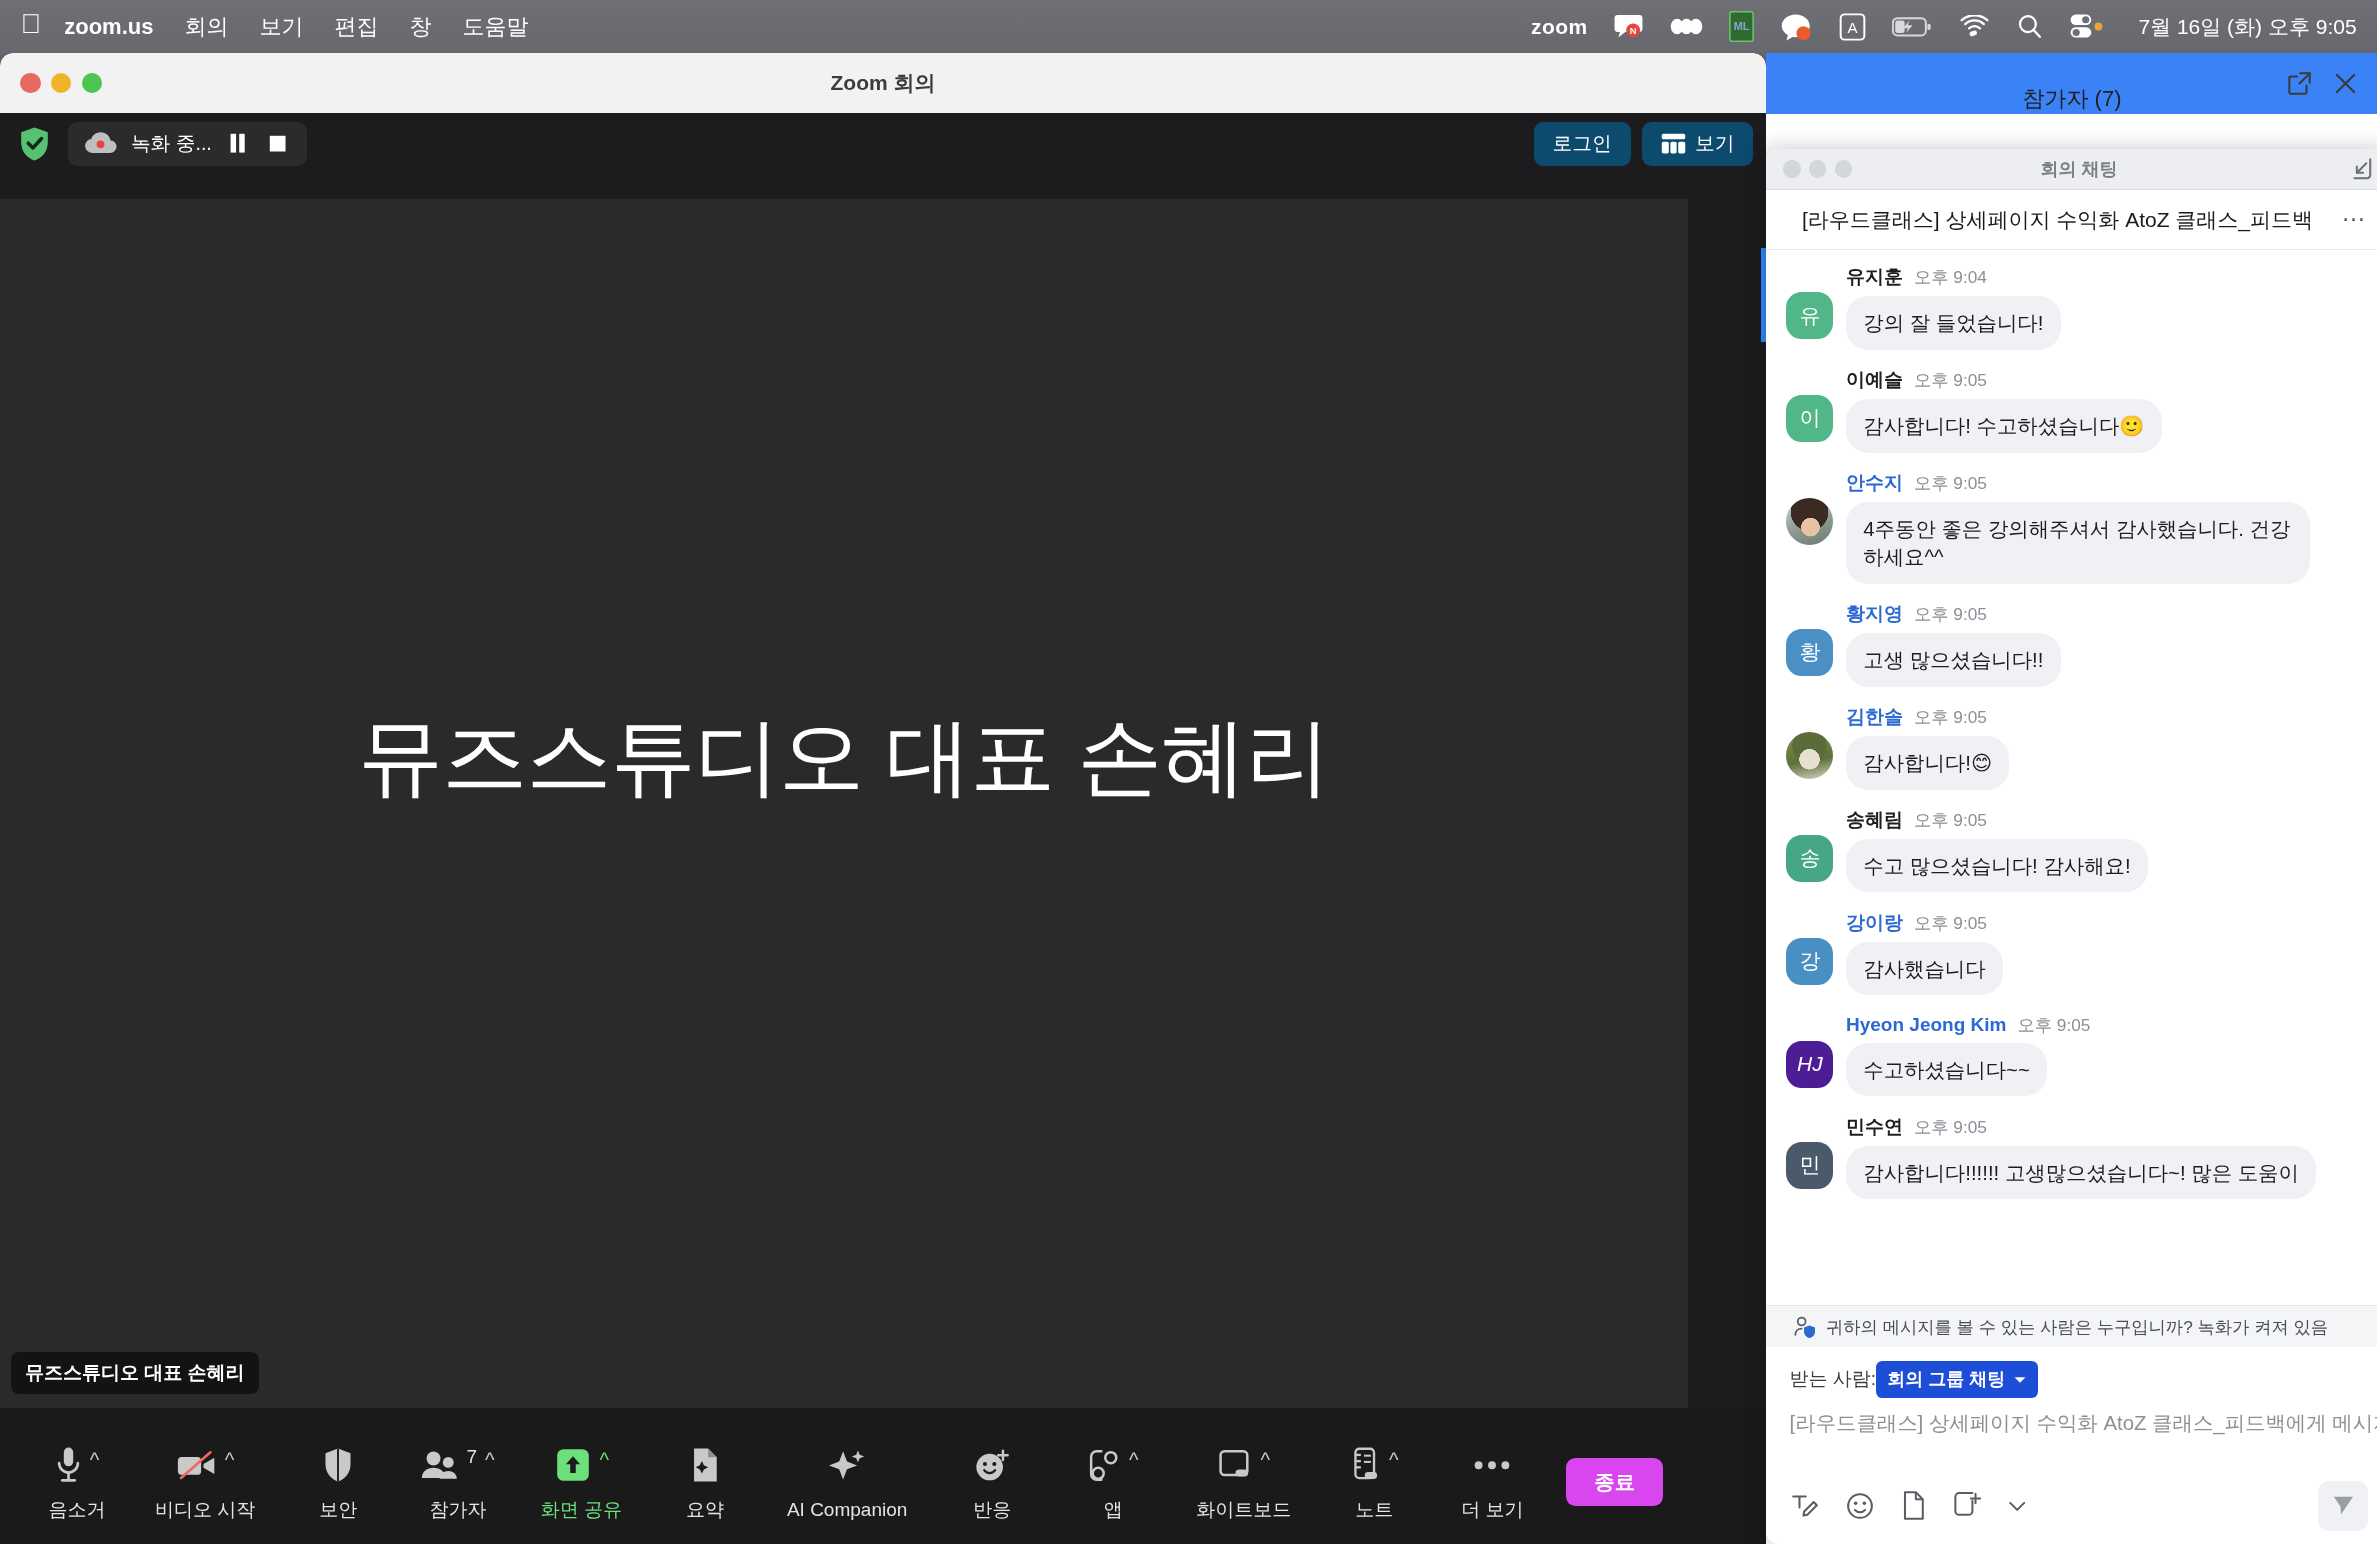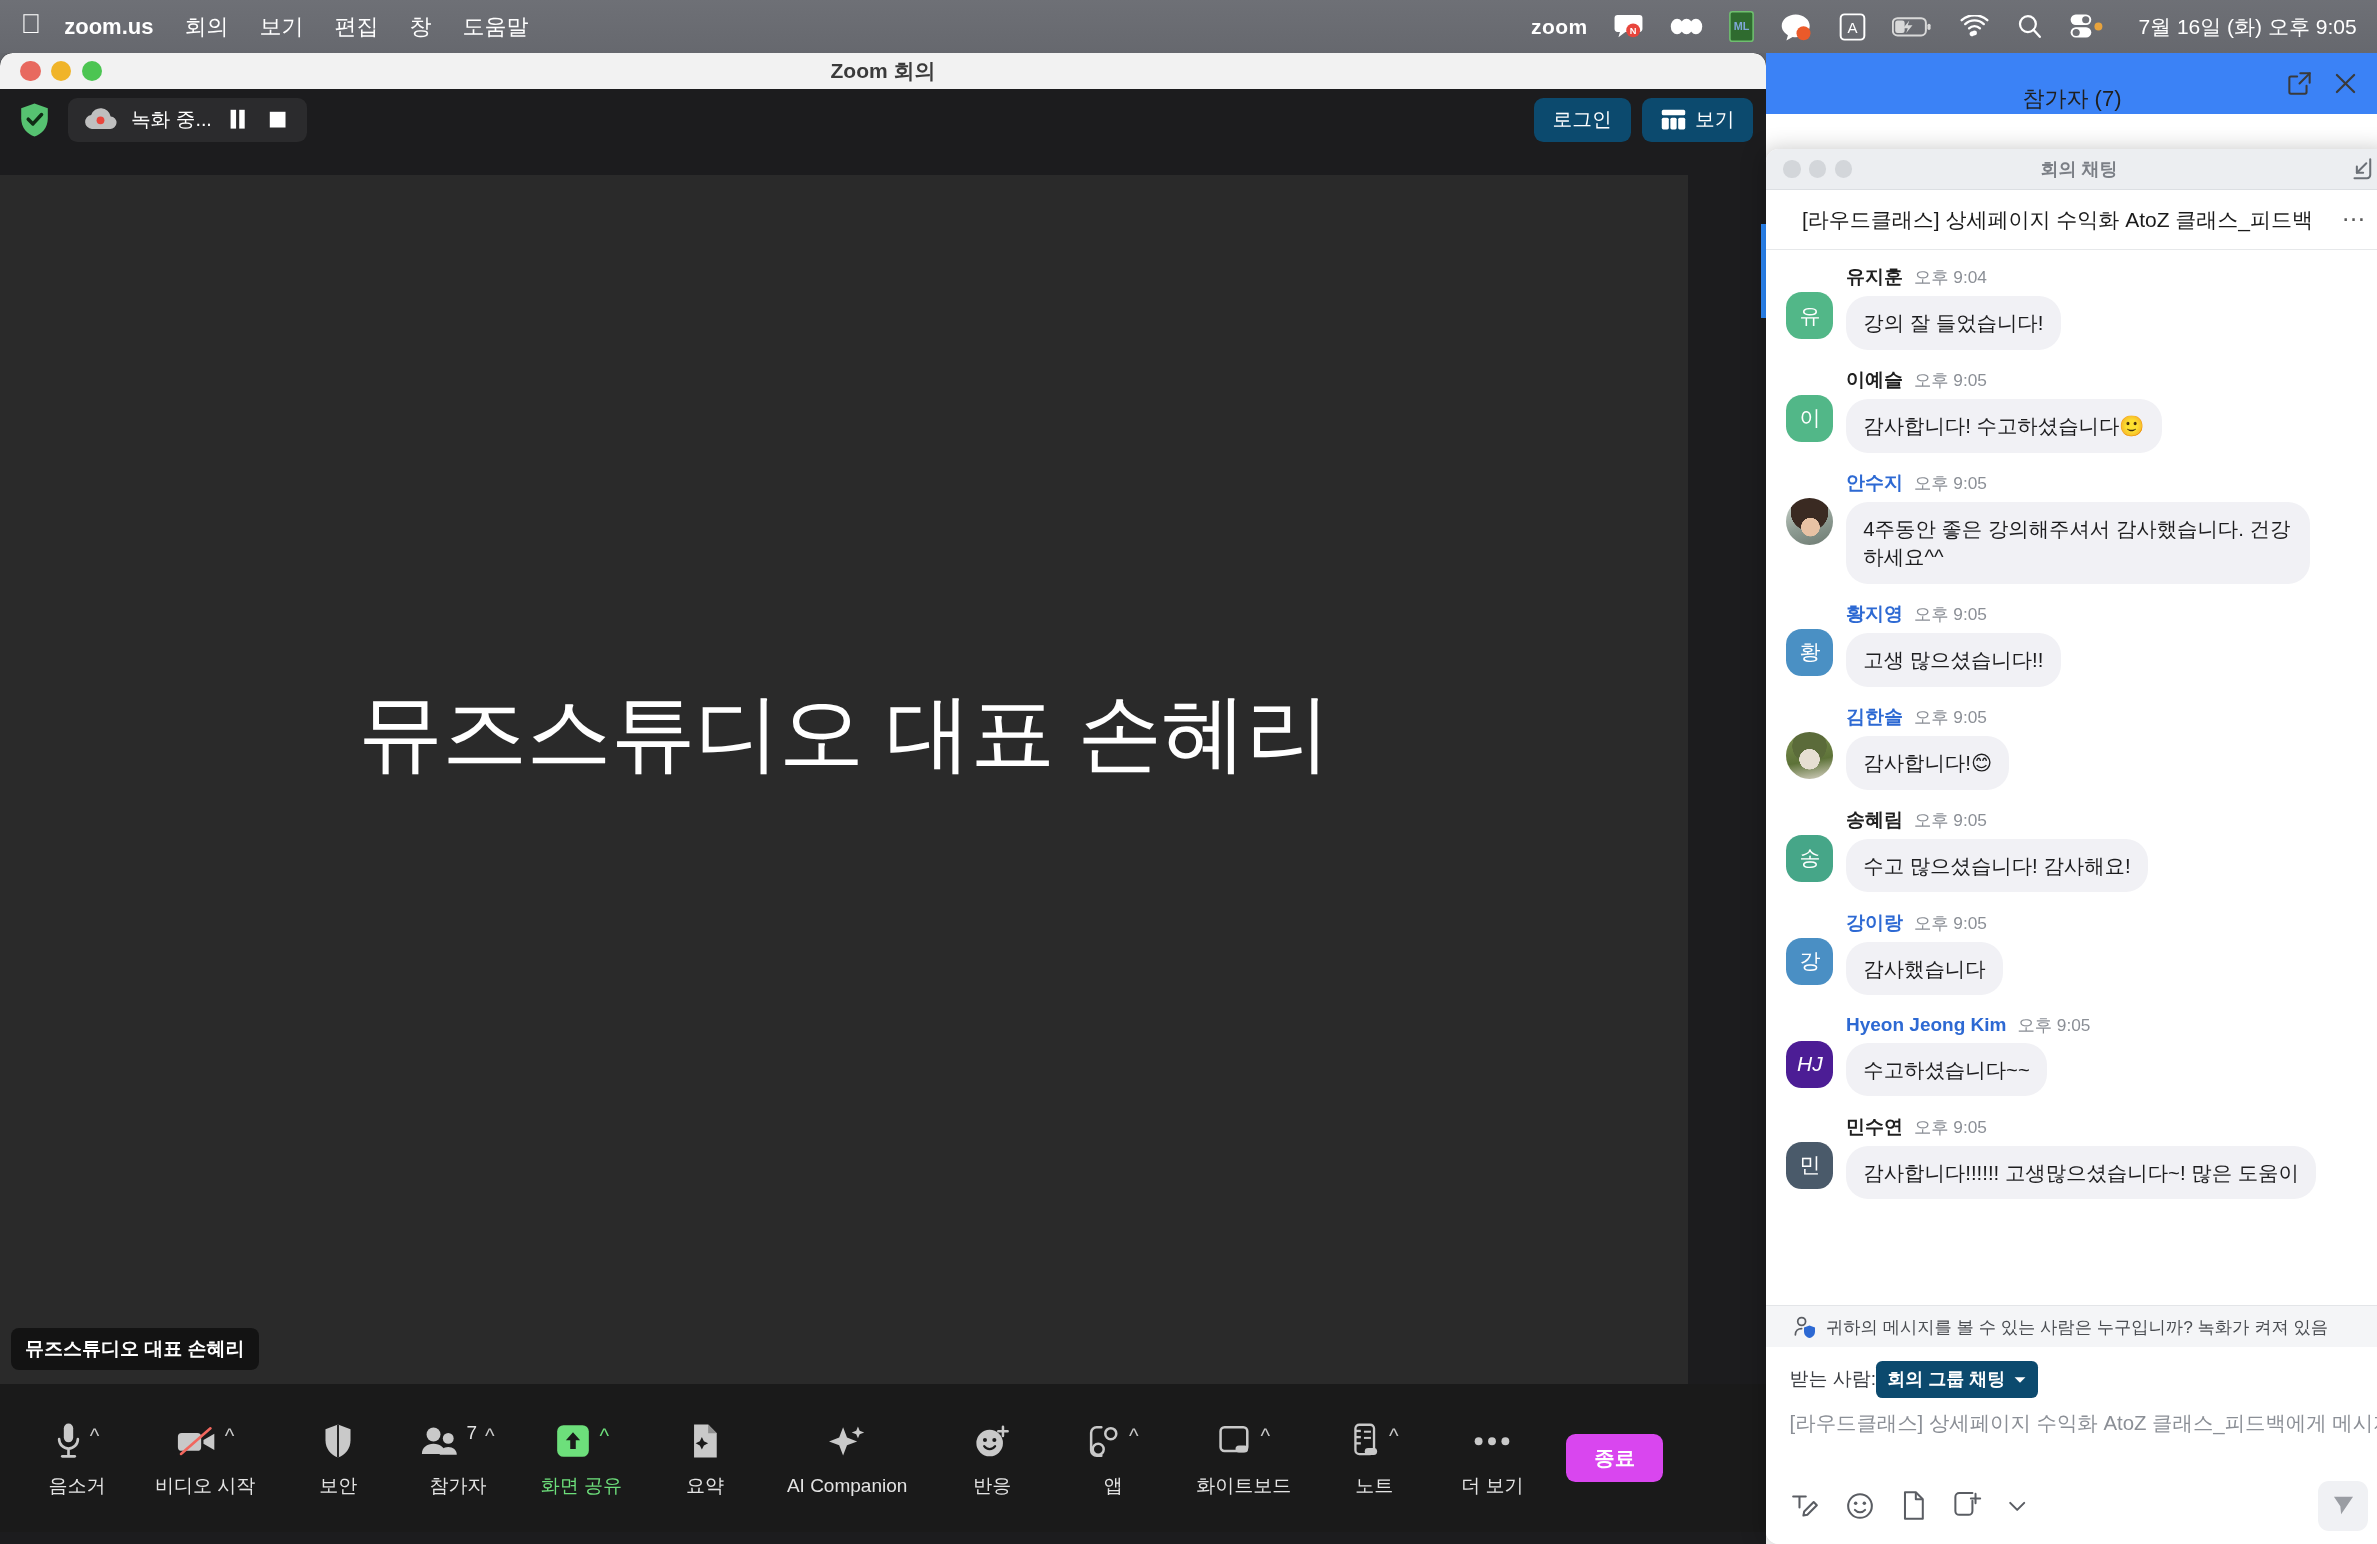--- a/index.html
+++ b/index.html
@@ -35,21 +35,21 @@
     position: absolute;
     top: 53px; left: 0;
     width: 1766px; height: 1491px;
     border-radius: 12.6px 12.6px 0 0;
     overflow: hidden;
     background: #1c1c1e;
     box-shadow: 0 4.7px 31px rgba(0,0,0,0.45);
     z-index: 10;
   }
   #titlebar {
-    height: 36px; width: 100%;
+    height: 60px; width: 100%;
     background: #f2f2f2;
     display: flex; align-items: center;
     position: relative;
     border-radius: 12.6px 12.6px 0 0;
   }
   .traffic { display: flex; gap: 10.2px; margin-left: 20.4px; }
   .tl { width: 20.4px; height: 20.4px; border-radius: 50%; }
   .tl.red { background: #e8695f; }
   .tl.yellow { background: #f0b429; }
   .tl.green { background: #4cc552; }
@@ -234,21 +234,21 @@
     border-top: 0.8px solid #e3e5e8;
     display: flex; align-items: center; gap: 9.4px;
     padding: 0 27px;
     font-size: 17.3px; color: #4a4d52;
   }
 
   #composer { flex: 0 0 197px; background: #ffffff; padding: 14px 23.6px 12.6px 23.6px; }
   .cmp-to-row { display: flex; align-items: center; margin-bottom: 11px; }
   .cmp-to-label { font-size: 19px; color: #3a3d42; }
   .cmp-to-chip {
-    background: #0c4a6e; color: #ffffff;
+    background: #1d4ed8; color: #ffffff;
     font-size: 18px; font-weight: bold;
     border-radius: 6.3px; padding: 6.3px 11px;
     display: flex; align-items: center; gap: 7.9px;
   }
   .cmp-placeholder { font-size: 20.4px; color: #8b8f96; white-space: nowrap; }
   .cmp-tools {
     display: flex; align-items: center; gap: 25px;
     margin-top: 44px;
   }
   .cmp-tools .spacer { flex: 1; }

